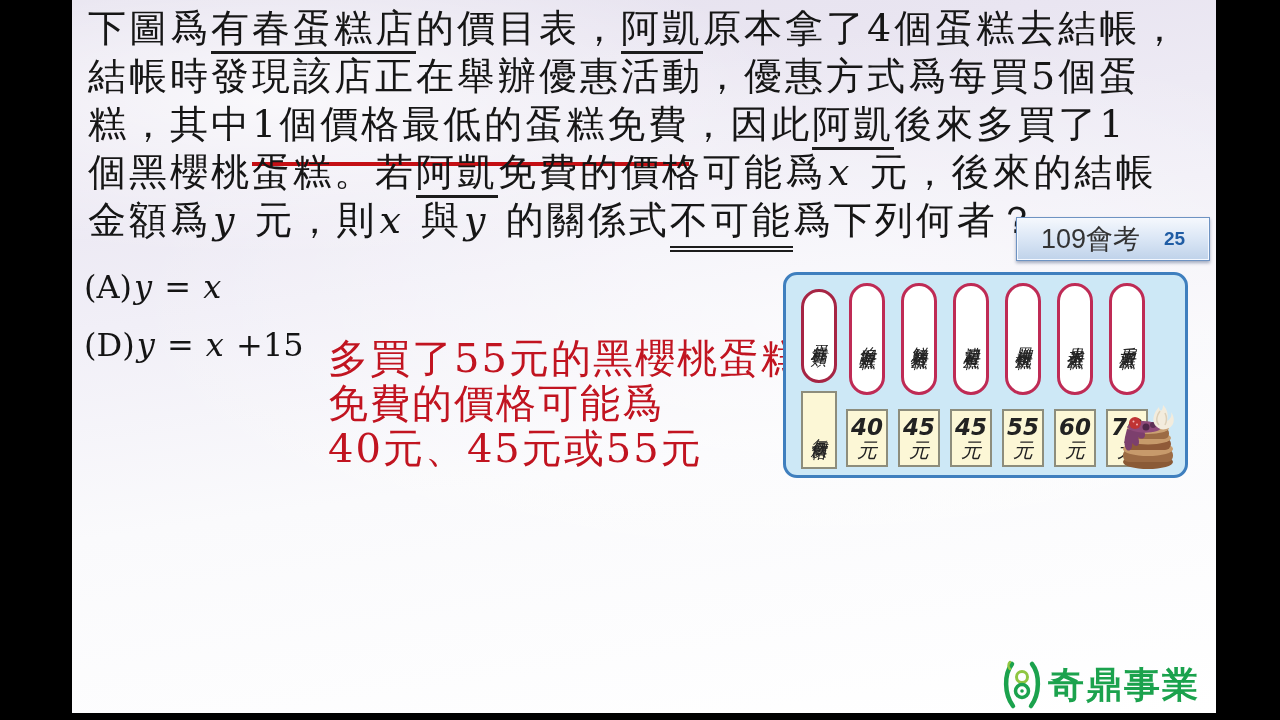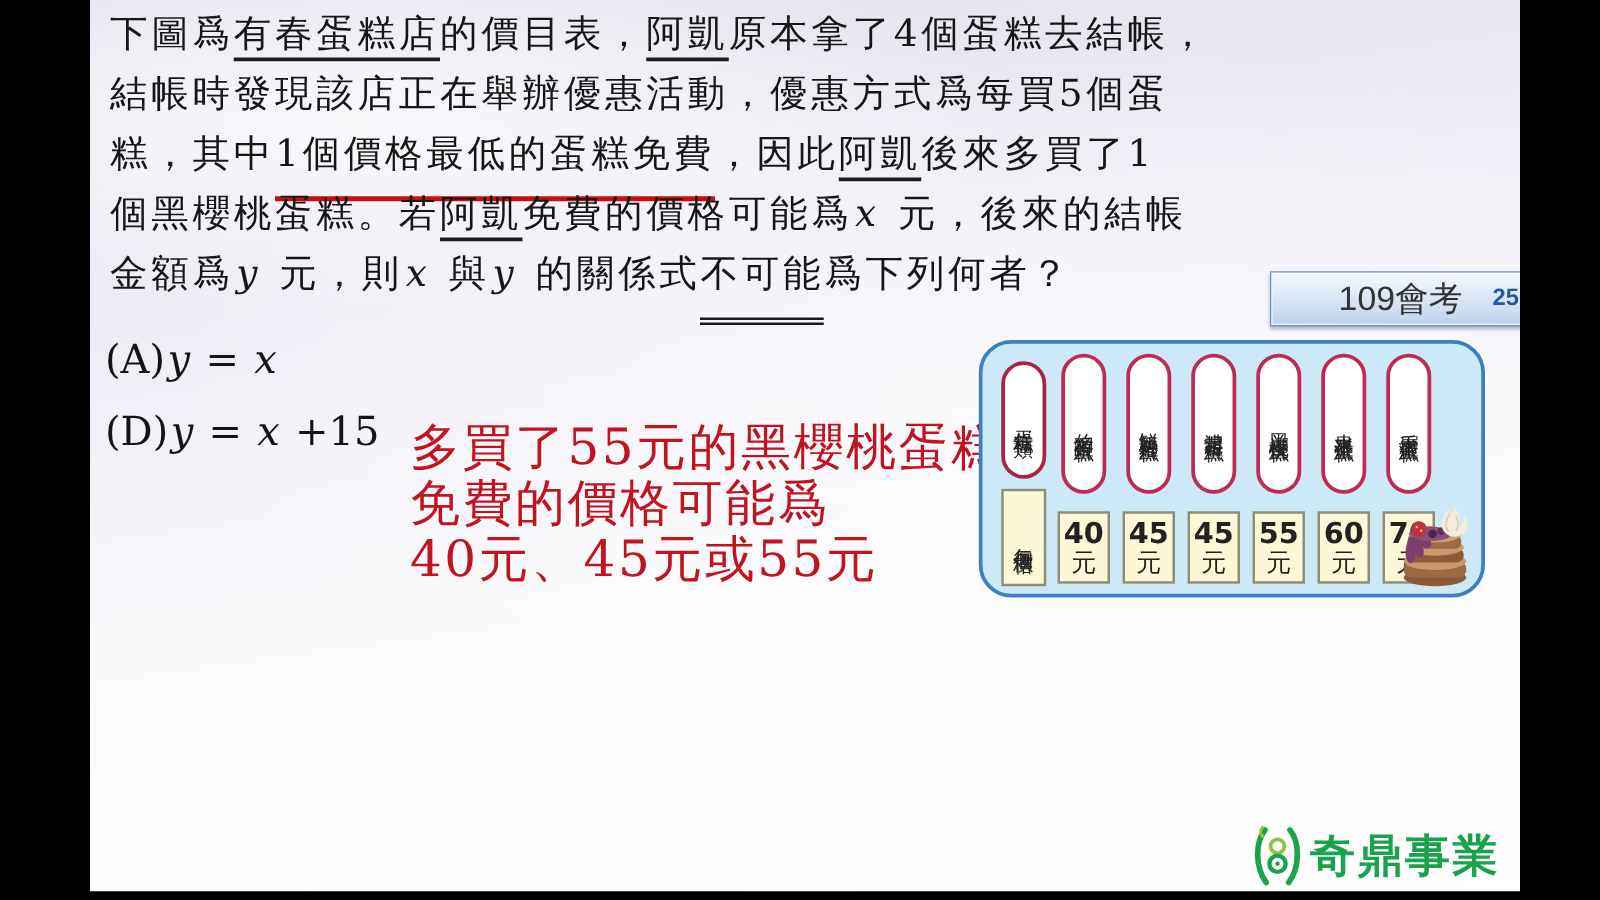--- a/index.html
+++ b/index.html
@@ -7,44 +7,44 @@
          font-family:"DejaVu Serif","Liberation Serif",serif;}
   
   .slide{position:absolute;left:72px;top:0;width:1144px;height:713px;
          background:
            radial-gradient(900px 260px at 18% 14%, rgba(255,255,255,.75), rgba(255,255,255,0) 60%),
            radial-gradient(1000px 420px at 65% 45%, rgba(255,255,255,.55), rgba(255,255,255,0) 70%),
            linear-gradient(172deg,#e5e1ee 0%,#e9e5f1 16%,#f1eff7 38%,#fafafc 62%,#ffffff 100%);
          overflow:hidden;}
   
   .problem{position:absolute;left:16px;top:4px;width:1126px;color:#161616;
-           font-size:30px;line-height:48px;letter-spacing:3px;}
+           font-size:38px;line-height:48px;letter-spacing:3px;}
   .p-line{white-space:nowrap;}
   .seg-u{border-bottom:3px solid #1c1c1c;padding-bottom:1px;}
   .seg-ru{border-bottom:4px solid #c40f14;padding-bottom:16px;}
-  .seg-du{border-bottom:6px double #1c1c1c;padding-bottom:17px;}
+  .seg-du{border-bottom:6px double #1c1c1c;padding-bottom:4px;}
   .seg-it{font-style:italic;padding:0 2px;}
   
   .options{position:absolute;left:12px;top:258px;color:#141414;font-size:32px;line-height:58px;}
   .opt-line{white-space:nowrap;}
   
   .note{position:absolute;left:256px;top:336px;color:#c11420;font-size:40px;
         line-height:45px;letter-spacing:2px;}
   
   .badge{position:absolute;left:944px;top:217px;width:192px;height:42px;
          display:flex;align-items:center;justify-content:center;gap:24px;
          background:linear-gradient(180deg,#f5f8fd 0%,#dde8f6 45%,#bfd2ea 100%);
          border:1px solid #6e93c2;box-shadow:0 2px 3px rgba(60,80,120,.45), inset 0 0 0 1px #f4f8ff;
-         font-family:"Liberation Sans","DejaVu Sans",sans-serif;padding-left:30px;}
+         font-family:"Liberation Sans","DejaVu Sans",sans-serif;}
   .badge .b-exam{font-size:27px;color:#333;}
   .badge .b-num{font-size:19px;font-weight:bold;color:#1f5ca4;}
   
   .price-table{position:absolute;left:711px;top:272px;width:405px;height:206px;
-               background:#cde8f6;border:3px solid #3f7fbe;border-radius:26px;
-               box-sizing:border-box;display:flex;padding:6px 8px 6px 10px;}
+               background:#cde8f6;border:3px solid #3f7fbe;border-radius:14px;
+               box-sizing:border-box;display:flex;padding:6px 8px 6px 10px;font-style:italic;}
   .label-col{display:flex;flex-direction:column;align-items:center;width:46px;}
   .t-cols{display:flex;flex:1;justify-content:space-between;padding-right:24px;}
   .t-col{display:flex;flex-direction:column;align-items:center;width:52px;}
   .pill{background:#fff;border:3px solid #bf2b55;border-radius:20px;
         display:flex;align-items:center;justify-content:center;}
   .t-col .pill{width:30px;height:106px;margin-top:2px;}
   .label-pill{width:30px;height:92px;margin-top:8px;border-color:#a62544;}
   .v-text{writing-mode:vertical-rl;text-orientation:upright;font-size:16px;
           letter-spacing:2px;color:#222;line-height:1;}
   .price-box{background:#fcf7d6;border:2px solid #8d8d7c;box-sizing:border-box;

